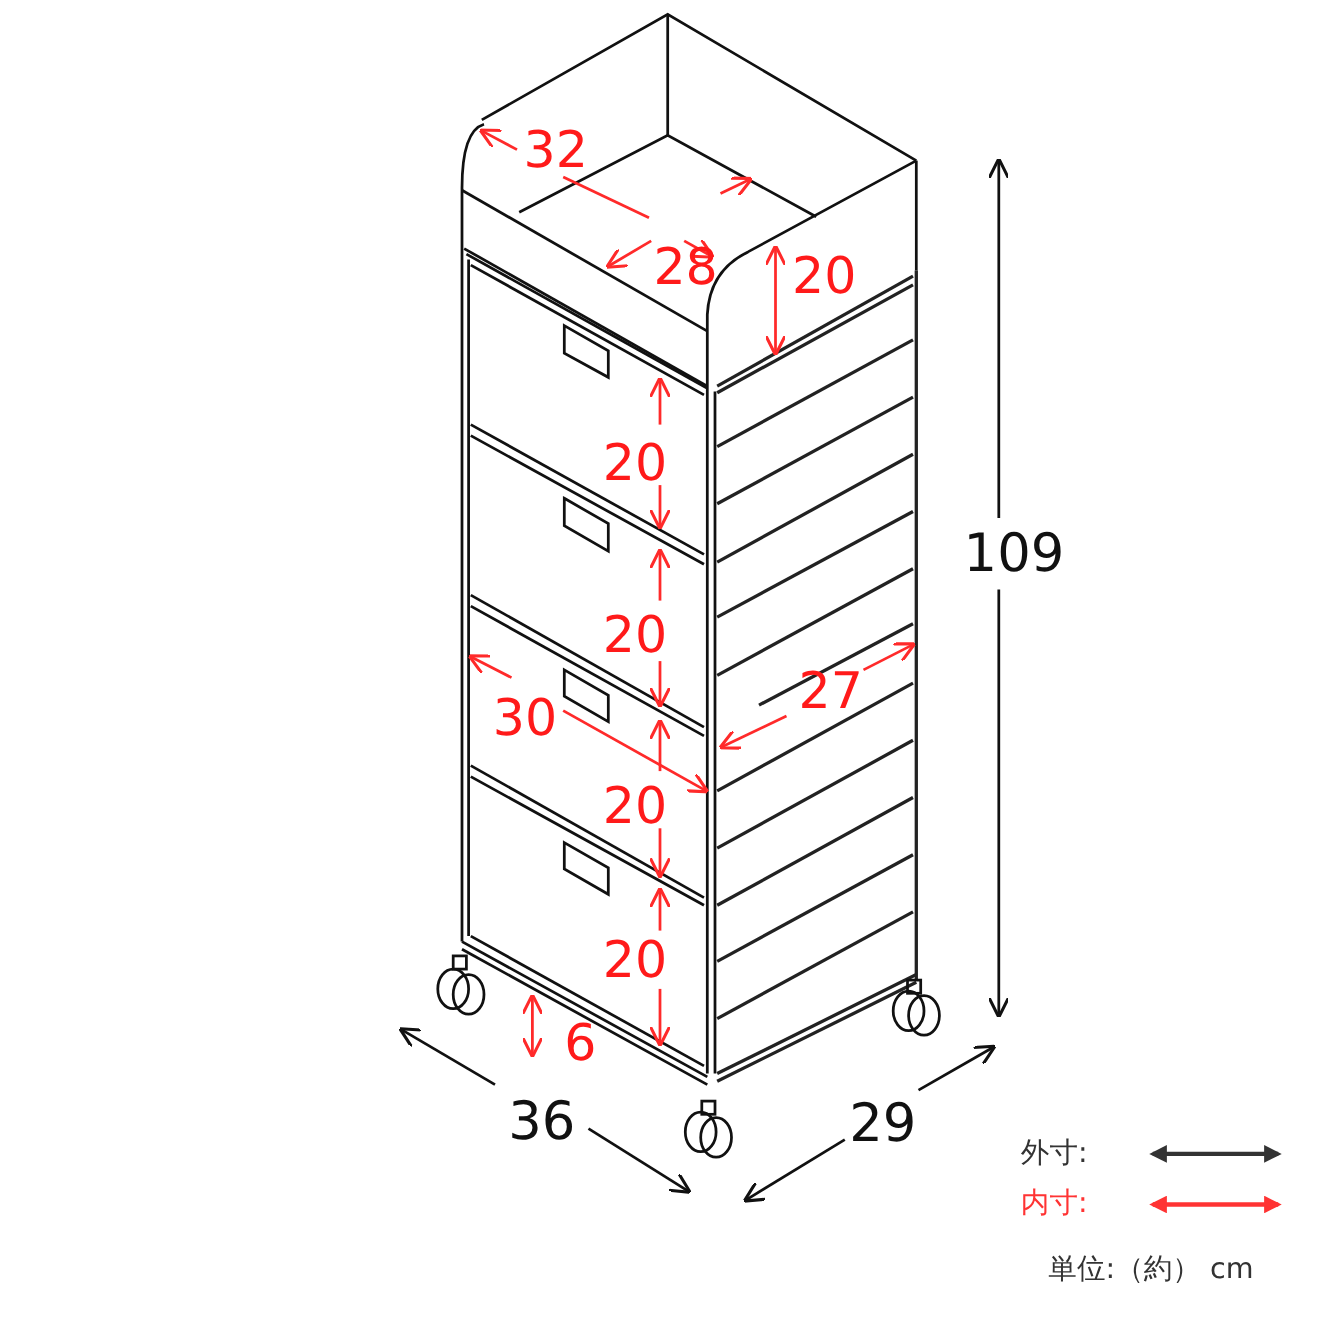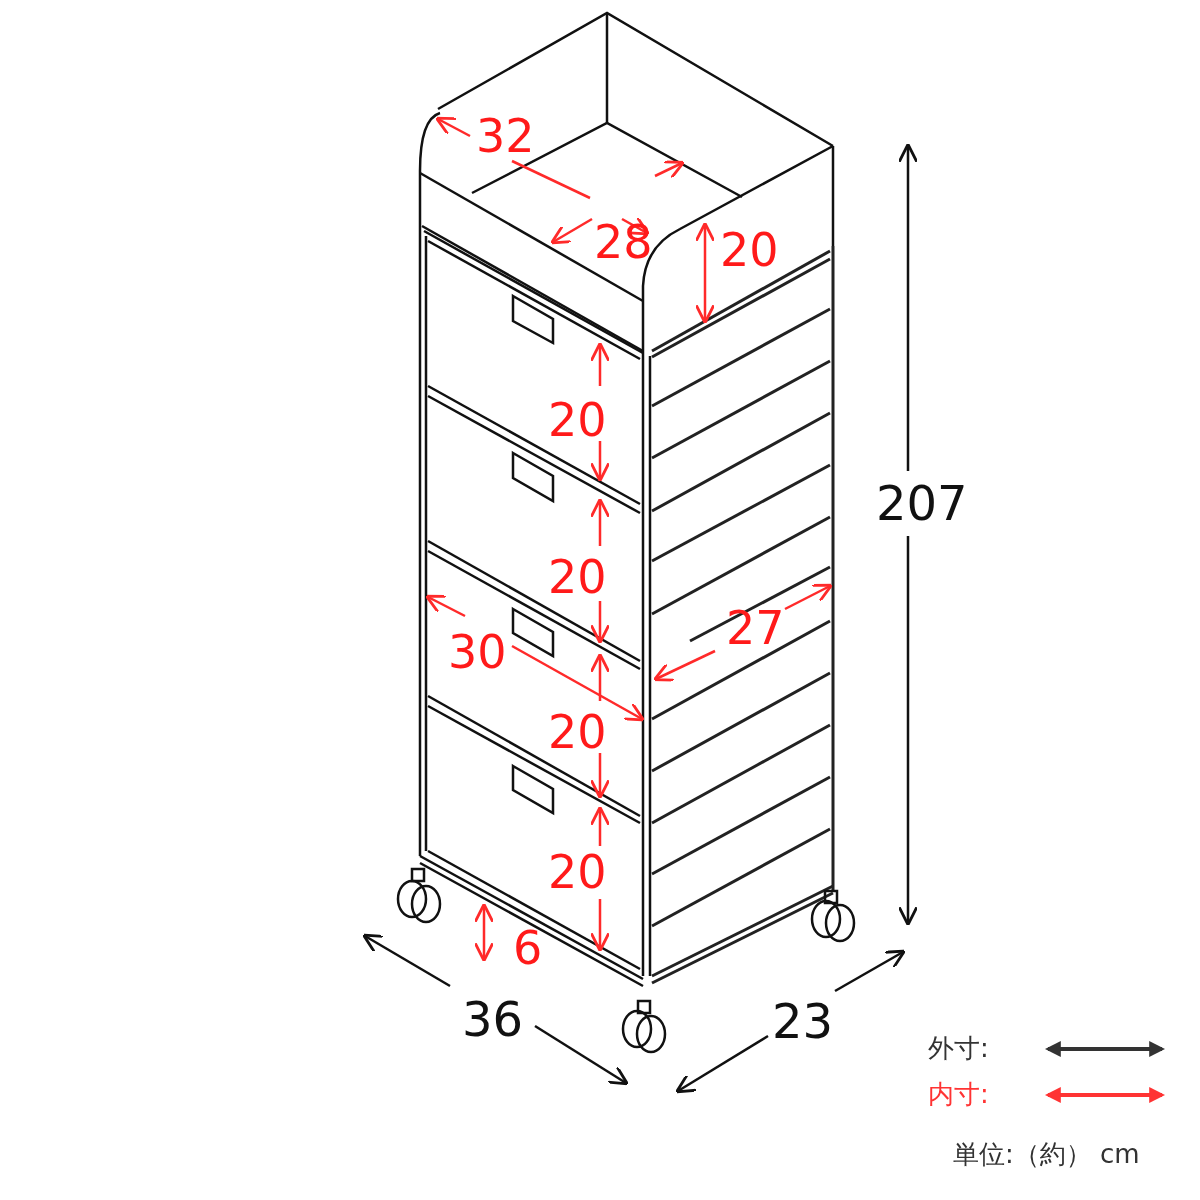--- a/index.html
+++ b/index.html
@@ -160,23 +160,23 @@
   <span class="lbl red dim-red" style="left:720px;top:226px;">20</span>
   <span class="lbl red dim-red" style="left:548px;top:396px;">20</span>
   <span class="lbl red dim-red" style="left:548px;top:553px;">20</span>
   <span class="lbl red dim-red" style="left:548px;top:708px;">20</span>
   <span class="lbl red dim-red" style="left:548px;top:848px;">20</span>
   <span class="lbl red dim-red" style="left:448px;top:628px;text-align:right;">30</span>
   <span class="lbl red dim-red" style="left:726px;top:604px;">27</span>
   <span class="lbl red dim-red" style="left:513px;top:924px;">6</span>
 
   
-  <span class="lbl dark dim-dark" style="left:876px;top:478px;">207</span>
+  <span class="lbl dark dim-dark" style="left:876px;top:478px;">109</span>
   <span class="lbl dark dim-dark" style="left:462px;top:994px;">36</span>
-  <span class="lbl dark dim-dark" style="left:772px;top:996px;">23</span>
+  <span class="lbl dark dim-dark" style="left:772px;top:996px;">29</span>
 
   
   <div>
     <span class="lbl legend-text" style="left:928px;top:1034px;">外寸:</span>
     <span class="lbl legend-text legend-inner" style="left:928px;top:1080px;">内寸:</span>
     <span class="lbl legend-text" style="left:926px;top:1140px;margin-left:27px;">単位:（約） cm</span>
   </div>
 </div>
 
 </body></html>

